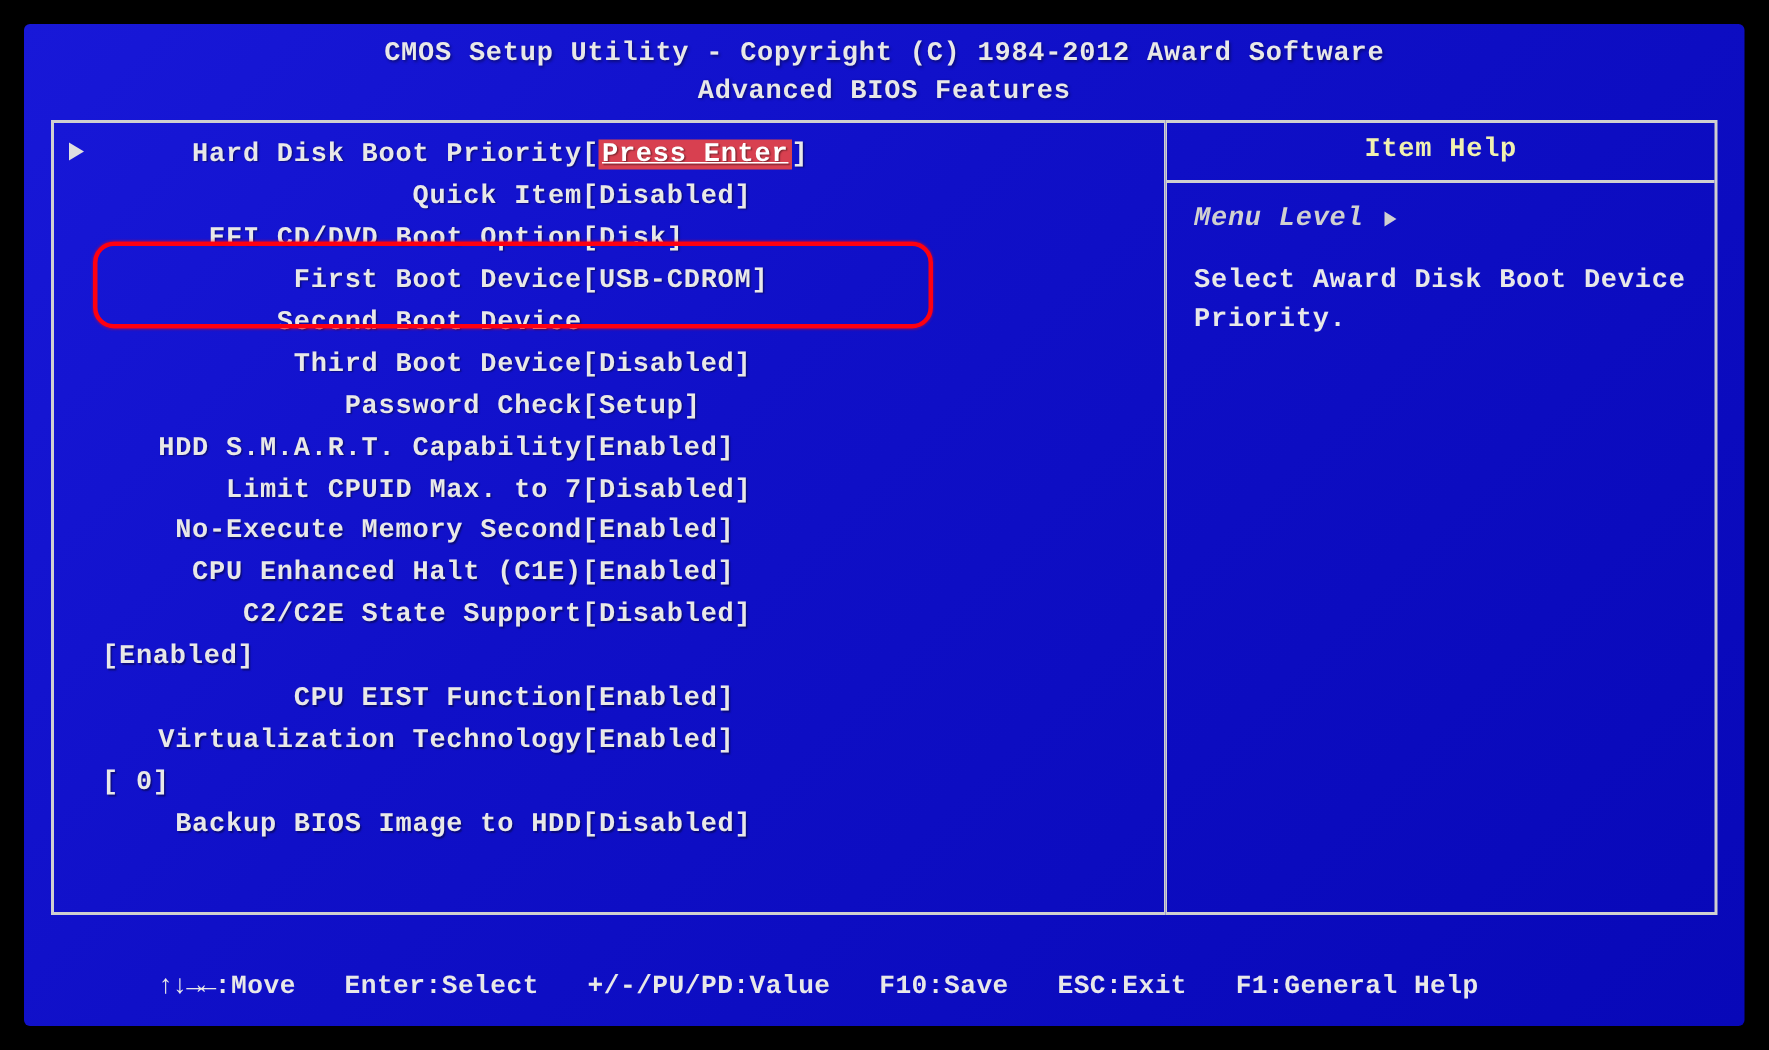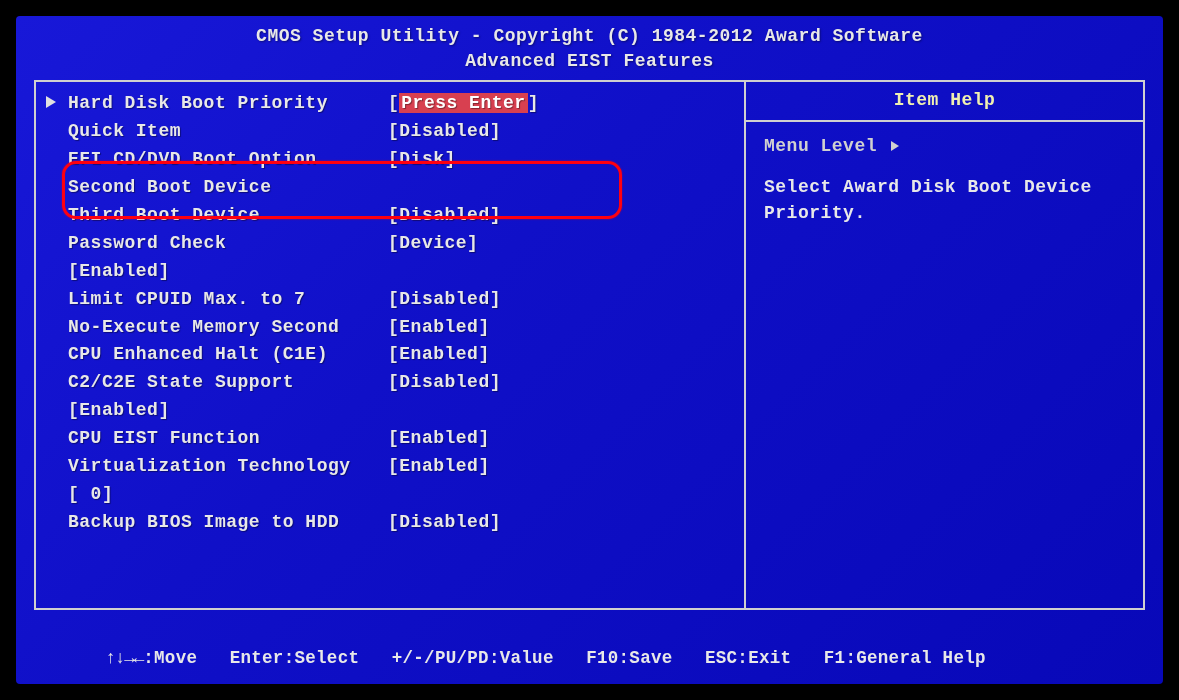--- a/index.html
+++ b/index.html
@@ -36,65 +36,68 @@
     height: 530px;
   }
   .panel-left {
     flex: 1;
     border: 2px solid #d0d0d0;
     border-right: 1px solid #d0d0d0;
     padding: 8px 10px;
     position: relative;
   }
   .panel-right {
-    width: 400px;
+    width: 368px;
     border: 2px solid #d0d0d0;
     border-left: 1px solid #d0d0d0;
     padding: 8px 18px;
   }
   .help-title {
     text-align: center;
     color: #f0f0b0;
     padding-bottom: 10px;
     border-bottom: 2px solid #d0d0d0;
     margin: 0 -18px 14px -18px;
   }
   .help-row {
     display: flex;
     align-items: center;
     gap: 14px;
     color: #d0d0d0;
     margin-bottom: 18px;
+    font-style: italic;
   }
   .help-desc {
     color: #e8e8e8;
     line-height: 1.45;
   }
   .menu-row {
     display: flex;
     align-items: center;
     line-height: 1.55;
     white-space: pre;
     text-shadow: 1px 1px 1px rgba(0,0,0,0.4);
   }
   .arrow {
     width: 22px;
     display: inline-block;
   }
   .label {
     width: 320px;
     display: inline-block;
+    text-align: right;
   }
   .val {
     white-space: pre;
   }
   .highlight-val {
     background: #d84050;
     color: #fff;
     padding: 0 2px;
+    text-decoration: underline;
   }
   .annot {
     position: absolute;
     border: 3px solid #ff0010;
     border-radius: 14px;
     pointer-events: none;
     box-shadow: 0 0 2px rgba(255,0,0,0.6);
   }
   .footer {
     margin-top: 8px;
@@ -123,33 +126,34 @@
     letter-spacing: -1px;
   }
 </style>
 </head>
 <body>
 
 <div class="screen">
 
   <div class="title-area">
     <div>CMOS Setup Utility - Copyright (C) 1984-2012 Award Software</div>
-    <div>Advanced EIST Features</div>
+    <div>Advanced BIOS Features</div>
   </div>
 
   <div class="panels">
     <div class="panel-left" id="panelLeft">
 
       <div class="menu-row" id="row-0"><span class="arrow"><span class="tri-right"></span></span><span class="label">Hard Disk Boot Priority</span><span class="val">[<span class="highlight-val">Press Enter</span>]</span></div>
         <div class="menu-row" id="row-1"><span class="arrow"></span><span class="label">Quick Item</span><span class="val">[Disabled]</span></div>
         <div class="menu-row" id="row-2"><span class="arrow"></span><span class="label">EFI CD/DVD Boot Option</span><span class="val">[Disk]</span></div>
+        <div class="menu-row" id="row-3"><span class="arrow"></span><span class="label">First Boot Device</span><span class="val">[USB-CDROM]</span></div>
         <div class="menu-row" id="row-4"><span class="arrow"></span><span class="label">Second Boot Device</span></div>
         <div class="menu-row" id="row-5"><span class="arrow"></span><span class="label">Third Boot Device</span><span class="val">[Disabled]</span></div>
-        <div class="menu-row" id="row-6"><span class="arrow"></span><span class="label">Password Check</span><span class="val">[Device]</span></div>
-        <div class="menu-row" id="row-7"><span class="arrow"></span><span class="val">[Enabled]</span></div>
+        <div class="menu-row" id="row-6"><span class="arrow"></span><span class="label">Password Check</span><span class="val">[Setup]</span></div>
+        <div class="menu-row" id="row-7"><span class="arrow"></span><span class="label">HDD S.M.A.R.T. Capability</span><span class="val">[Enabled]</span></div>
         <div class="menu-row" id="row-8"><span class="arrow"></span><span class="label">Limit CPUID Max. to 7</span><span class="val">[Disabled]</span></div>
         <div class="menu-row" id="row-9"><span class="arrow"></span><span class="label">No-Execute Memory Second</span><span class="val">[Enabled]</span></div>
         <div class="menu-row" id="row-10"><span class="arrow"></span><span class="label">CPU Enhanced Halt (C1E)</span><span class="val">[Enabled]</span></div>
         <div class="menu-row" id="row-11"><span class="arrow"></span><span class="label">C2/C2E State Support</span><span class="val">[Disabled]</span></div>
         <div class="menu-row" id="row-12"><span class="arrow"></span><span class="val">[Enabled]</span></div>
         <div class="menu-row" id="row-13"><span class="arrow"></span><span class="label">CPU EIST Function</span><span class="val">[Enabled]</span></div>
         <div class="menu-row" id="row-14"><span class="arrow"></span><span class="label">Virtualization Technology</span><span class="val">[Enabled]</span></div>
         <div class="menu-row" id="row-15"><span class="arrow"></span><span class="val">[ 0]</span></div>
         <div class="menu-row" id="row-16"><span class="arrow"></span><span class="label">Backup BIOS Image to HDD</span><span class="val">[Disabled]</span></div>
         <div class="annot" id="annot" style="left: 26px; top: 78.332px; width: 560px; height: 58.5703px;"></div>

